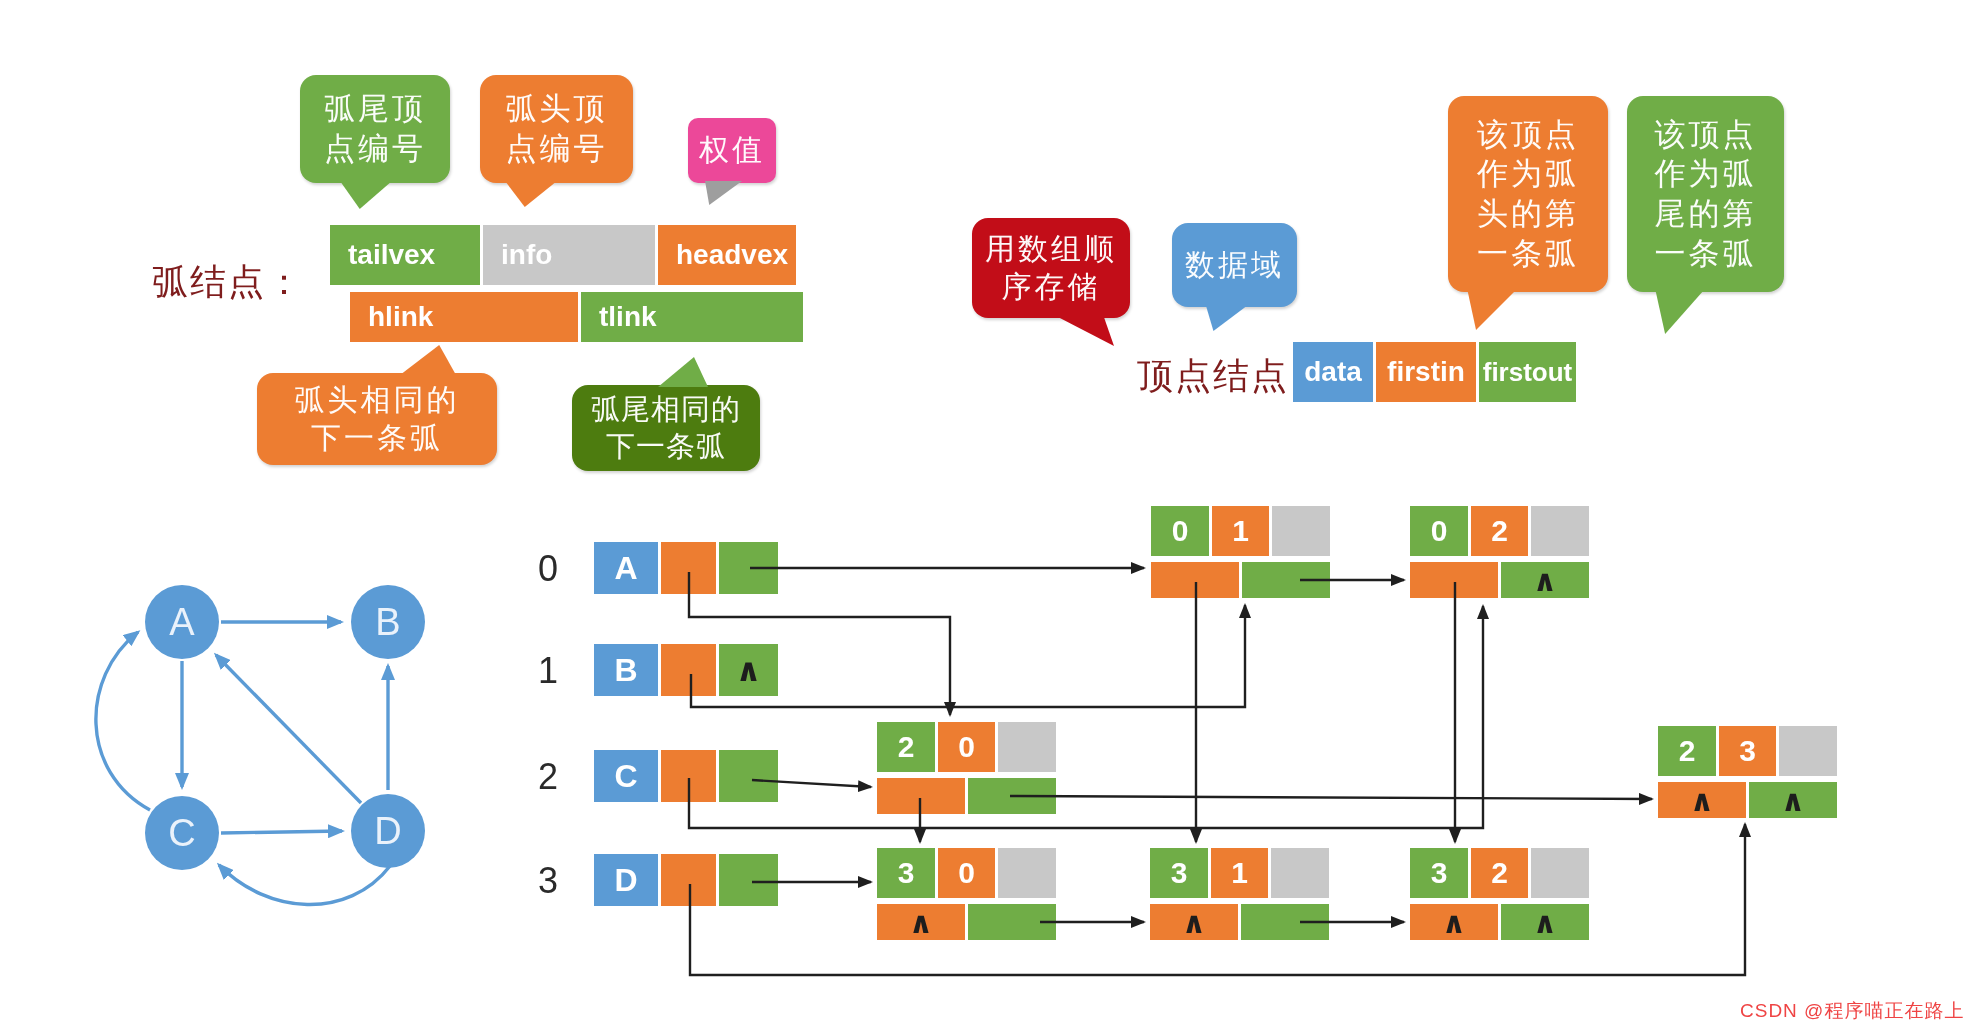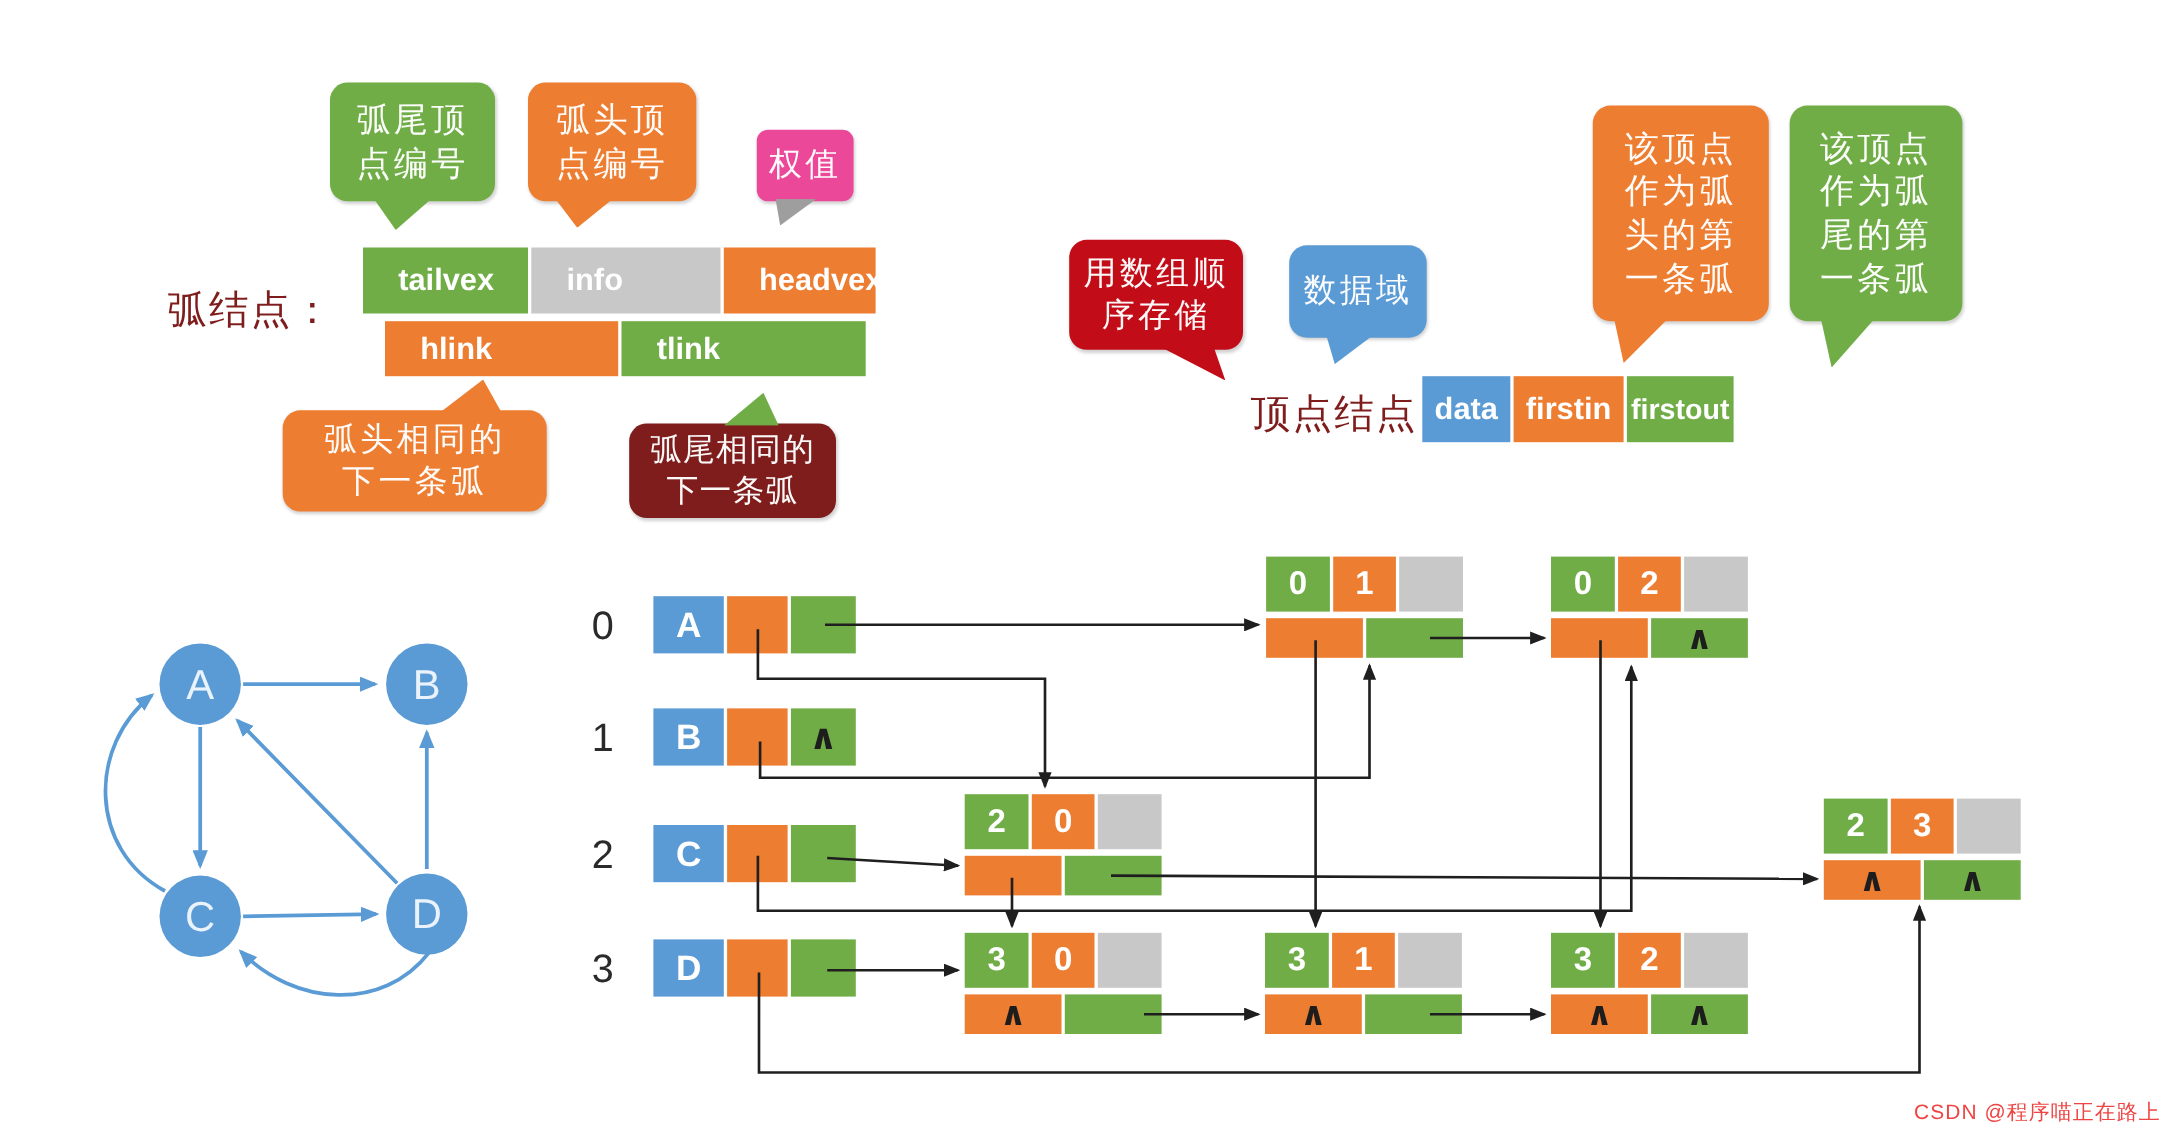--- a/index.html
+++ b/index.html
@@ -10,21 +10,21 @@
   
   .bubble{position:absolute;border-radius:16px;color:rgba(255,255,255,.97);
     display:flex;align-items:center;justify-content:center;text-align:center;
     white-space:pre-line;font-size:31px;line-height:1.28;letter-spacing:3px;
     box-shadow:1px 2px 3px rgba(0,0,0,.18)}
   .tailpiece{position:absolute}
 
   
   .cell{display:flex;align-items:center;color:#fff;font-weight:bold}
   .cell.center{justify-content:center}
-  .cell.padded{padding-left:32px}
+  .cell.padded{padding-left:18px}
   .green{background:#70ad47}
   .orange{background:#ed7d31}
   .graycell{background:#c8c8c8}
   .bluecell{background:#5b9bd5}
 
   .structrow{position:absolute;display:flex;gap:3px}
   .structrow .cell{font-size:28px}
 
   .label-serif{position:absolute;font-family:"Liberation Serif","DejaVu Serif",serif;
     color:#7f1d1d;font-size:36px;letter-spacing:2px}
@@ -62,29 +62,29 @@
   <div class="tailpiece" style="left:700px;top:181px;width:42px;height:24px;background:#9e9e9e;clip-path:polygon(12% 0,100% 0,22% 100%)"></div>
 
   <div class="label-serif" style="left:152px;top:258px">弧结点：</div>
 
   <div class="structrow" style="left:330px;top:225px;height:60px">
     <div class="cell green padded" style="width:150px">tailvex</div>
     <div class="cell graycell padded" style="width:172px">info</div>
     <div class="cell orange padded" style="width:138px">headvex</div>
   </div>
   <div class="structrow" style="left:350px;top:292px;height:50px">
-    <div class="cell orange padded" style="width:212px">hlink</div>
+    <div class="cell orange padded" style="width:228px">hlink</div>
     <div class="cell green padded" style="width:222px">tlink</div>
   </div>
 
   <div class="bubble" style="left:257px;top:373px;width:240px;height:92px;background:#ed7d31;font-size:30px">弧头相同的
 下一条弧</div>
   <div class="tailpiece" style="left:400px;top:345px;width:56px;height:30px;background:#ed7d31;clip-path:polygon(0 100%,100% 100%,70% 0)"></div>
 
-  <div class="bubble" style="left:572px;top:385px;width:188px;height:86px;background:#7f1d1d;font-size:29px;letter-spacing:1px">弧尾相同的
+  <div class="bubble" style="left:572px;top:385px;width:188px;height:86px;background:#4d7c0f;font-size:29px;letter-spacing:1px">弧尾相同的
 下一条弧</div>
   <div class="tailpiece" style="left:658px;top:357px;width:50px;height:30px;background:#70ad47;clip-path:polygon(0 100%,100% 100%,72% 0)"></div>
 
   <div class="bubble" style="left:972px;top:218px;width:158px;height:100px;background:#c20d18;font-size:30px">用数组顺
 序存储</div>
   <div class="tailpiece" style="left:1056px;top:316px;width:58px;height:30px;background:#c20d18;clip-path:polygon(0 0,82% 0,100% 100%)"></div>
 
   <div class="bubble" style="left:1172px;top:223px;width:125px;height:84px;background:#5b9bd5;font-size:30px">数据域</div>
   <div class="tailpiece" style="left:1200px;top:305px;width:48px;height:26px;background:#5b9bd5;clip-path:polygon(12% 0,100% 0,28% 100%)"></div>
 

